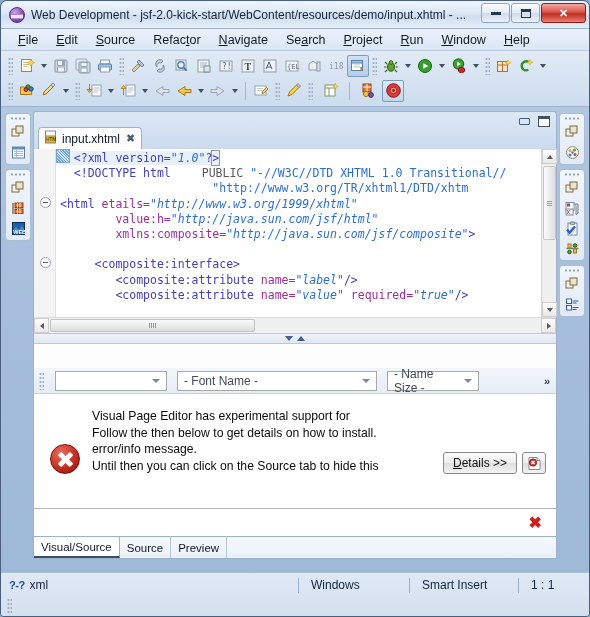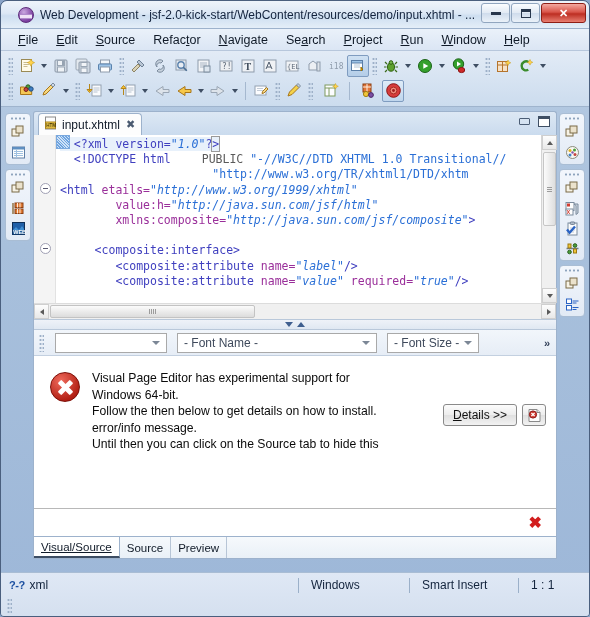--- a/index.html
+++ b/index.html
@@ -21,21 +21,21 @@
   }
 
   
   .titlebar {
     position: relative;
     height: 28px;
     background: linear-gradient(180deg,#eef4fb 0%,#dde8f5 45%,#cddef0 55%,#e4eef8 100%);
     border-bottom: 1px solid #9db2cc;
     border-radius: 6px 6px 0 0;
     display: flex; align-items: center;
-    padding-left: 17px;
+    padding-left: 8px;
   }
   .app-logo {
     width: 16px; height: 16px; border-radius: 50%;
     background: radial-gradient(circle at 35% 30%, #c9a8e0, #7b3fa0 70%);
     border: 1px solid #5d2d7a;
     position: relative; flex: none;
     margin-right: 6px;
   }
   .app-logo::after {
     content:""; position:absolute; left:1px; right:1px; top:6px; height:3px;
@@ -151,21 +151,21 @@
     display: flex; flex-direction: column;
     min-width: 0;
   }
 
   
   .tabfolder {
     background: linear-gradient(180deg,#dde8f4 0%, #cadbee 100%);
     border: 1px solid #9db2cc;
     border-bottom: none;
     border-radius: 3px 3px 0 0;
-    height: 24px;
+    height: 38px;
     display:flex; align-items:flex-end; position: relative;
   }
   .etab {
     display:flex; align-items:center; gap:4px;
     height: 22px; margin-left:4px; padding: 0 6px 0 5px;
     background: #fdfdfd;
     border: 1px solid #9db2cc; border-bottom: none;
     border-radius: 4px 4px 0 0;
     font-size: 12px; color:#101a28;
   }
@@ -268,33 +268,34 @@
   .sash i { width:0;height:0;border-left:4px solid transparent;border-right:4px solid transparent; }
   .sash .dn { border-top:5px solid #3f5f8f; }
   .sash .up { border-bottom:5px solid #3f5f8f; }
 
   
   .vetoolbar {
     height: 26px; background: linear-gradient(180deg,#f2f6fb,#e6edf6);
     border-bottom:1px solid #c3d0e0;
     display:flex; align-items:center; padding-left:2px; gap:8px;
     position: relative;
+    margin-top: 24px;
   }
   .combo {
     height: 20px; border:1px solid #a9a9a9; background:#fff;
     display:flex; align-items:center; justify-content:space-between;
     font-size:12px; color:#3f4a5c; padding: 0 2px 0 6px;
     font-family:"Liberation Sans",sans-serif;
   }
   .combo .arr { width:0;height:0;border-left:4px solid transparent;border-right:4px solid transparent;border-top:4px solid #7c8796; margin:0 4px; }
   .chev2 { position:absolute; right:6px; font-size:11px; color:#33415a; font-weight:bold; }
 
   
   .errpanel { flex:1; background:#fff; position:relative; padding: 14px 10px 0 16px; min-height:0; }
-  .err-row { display:flex; align-items:flex-start; gap:12px; }
+  .err-row { display:flex; align-items:flex-end; gap:12px; }
   .err-icon {
     width: 30px; height:30px; border-radius:50%; flex:none; margin-top:2px;
     background: radial-gradient(circle at 35% 28%, #ef6a5c, #b01d12 75%);
     border:1px solid #7d1009;
     position: relative;
   }
   .err-icon::before, .err-icon::after {
     content:""; position:absolute; left:50%; top:50%; width:17px; height:5px;
     background:#fff; margin-left:-8.5px; margin-top:-2.5px; border-radius:1px;
   }
@@ -328,21 +329,20 @@
     border:1px solid #9db2cc; border-top:none;
     display:flex; align-items:stretch;
   }
   .btab {
     display:flex;align-items:center; padding:0 7px; font-size:11.5px; color:#101a28;
     border-right:1px solid #b7c5d6; background: transparent;
   }
   .btab.active {
     background:#fff; border-bottom:2px solid #3d4d63;
     border-right:1px solid #9db2cc;
-    text-decoration:underline;
   }
 
   
   .statusbar {
     position:absolute; left:0; right:0; bottom:0; height:44px;
     background: linear-gradient(180deg,#dfe8f5 0%, #d5e0ef 100%);
     border-top:1px solid #a9bdd4;
   }
   .sb-row { display:flex; align-items:center; height:24px; padding-left:8px; }
   .sb-cell { font-size:12px; color:#12233c; display:flex; align-items:center; }
@@ -790,32 +790,31 @@
           <span class="tb-grip"></span>
           <span class="combo" style="width:112px;">
             <span></span>
             <span class="arr"></span>
           </span>
           <span class="combo" style="width:200px; margin-left:2px;">
             <span>- Font Name -</span>
             <span class="arr"></span>
           </span>
           <span class="combo" style="width:92px; margin-left:2px;">
-            <span>- Font Size -</span>
+            <span>- Name Size -</span>
             <span class="arr"></span>
           </span>
           <span class="chev2">»</span>
         </div>
 
         <div class="errpanel">
           <div class="err-row">
             <span class="err-icon"></span>
             <div class="err-text">
               <div>Visual Page Editor has experimental support for</div>
-              <div>Windows 64-bit.</div>
               <div>Follow the then below to get details on how to install.</div>
               <div>error/info message.</div>
               <div>Until then you can click on the Source tab to hide this</div>
             </div>
             <div class="err-btns">
               <span class="btn"><u>D</u>etails &gt;&gt;</span>
               <span class="btn btn-icon">
                 <svg width="15" height="15" viewBox="0 0 15 15">
                   <path d="M2 1.5h8l3 3v9H2z" fill="#fdfdfd" stroke="#8a8a8a"></path>
                   <path d="M10 1.5v3h3" fill="#e6e6e6" stroke="#8a8a8a"></path>

